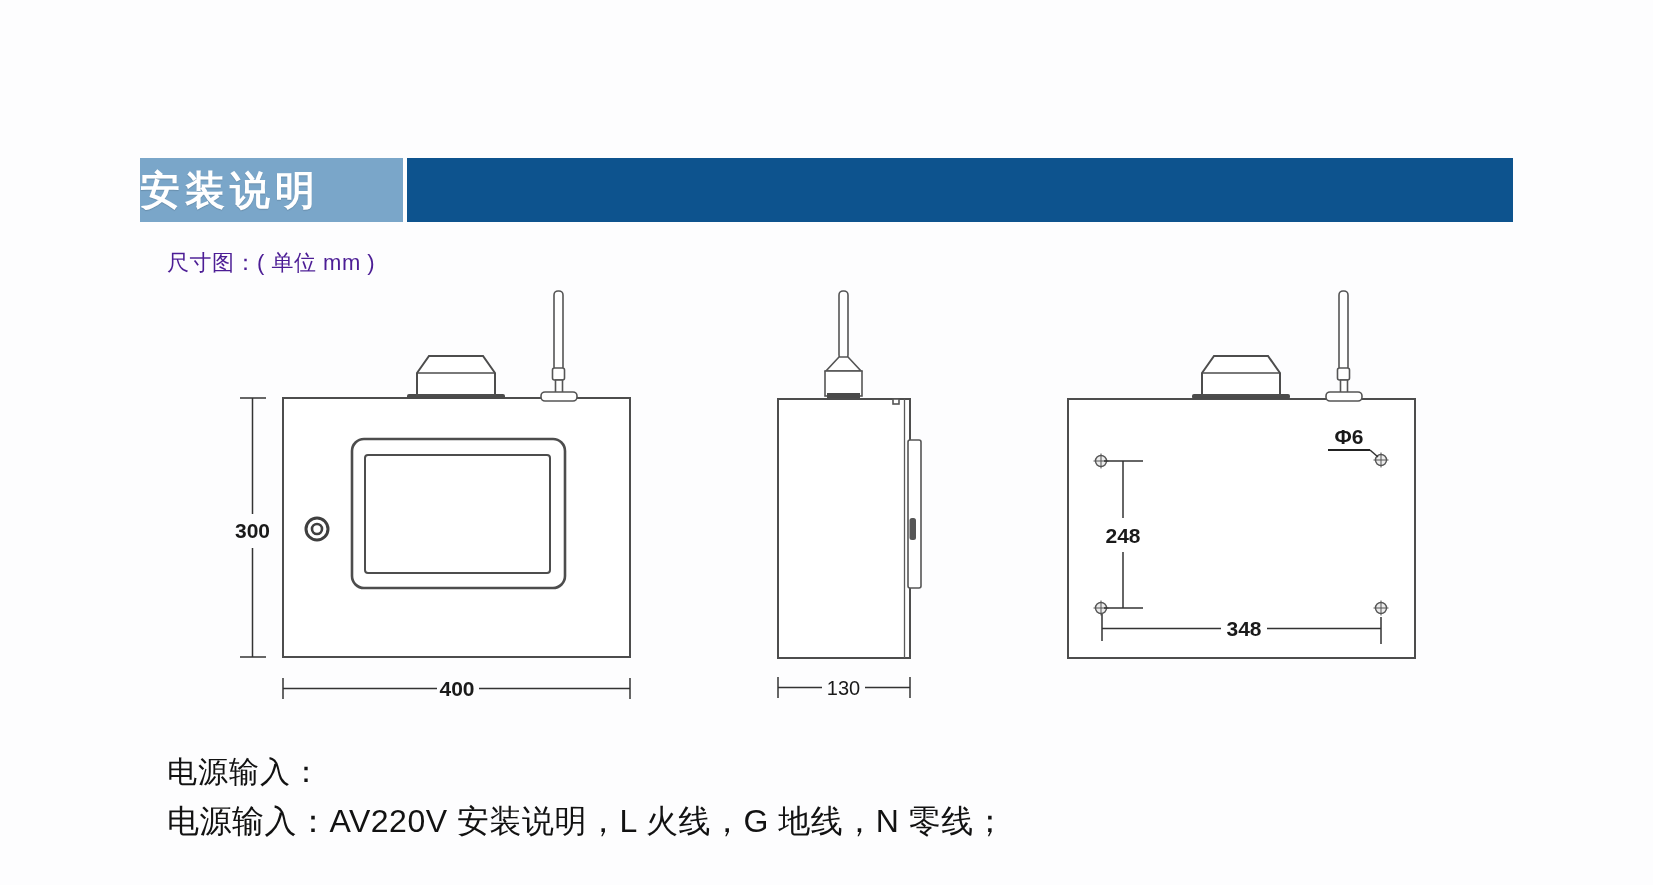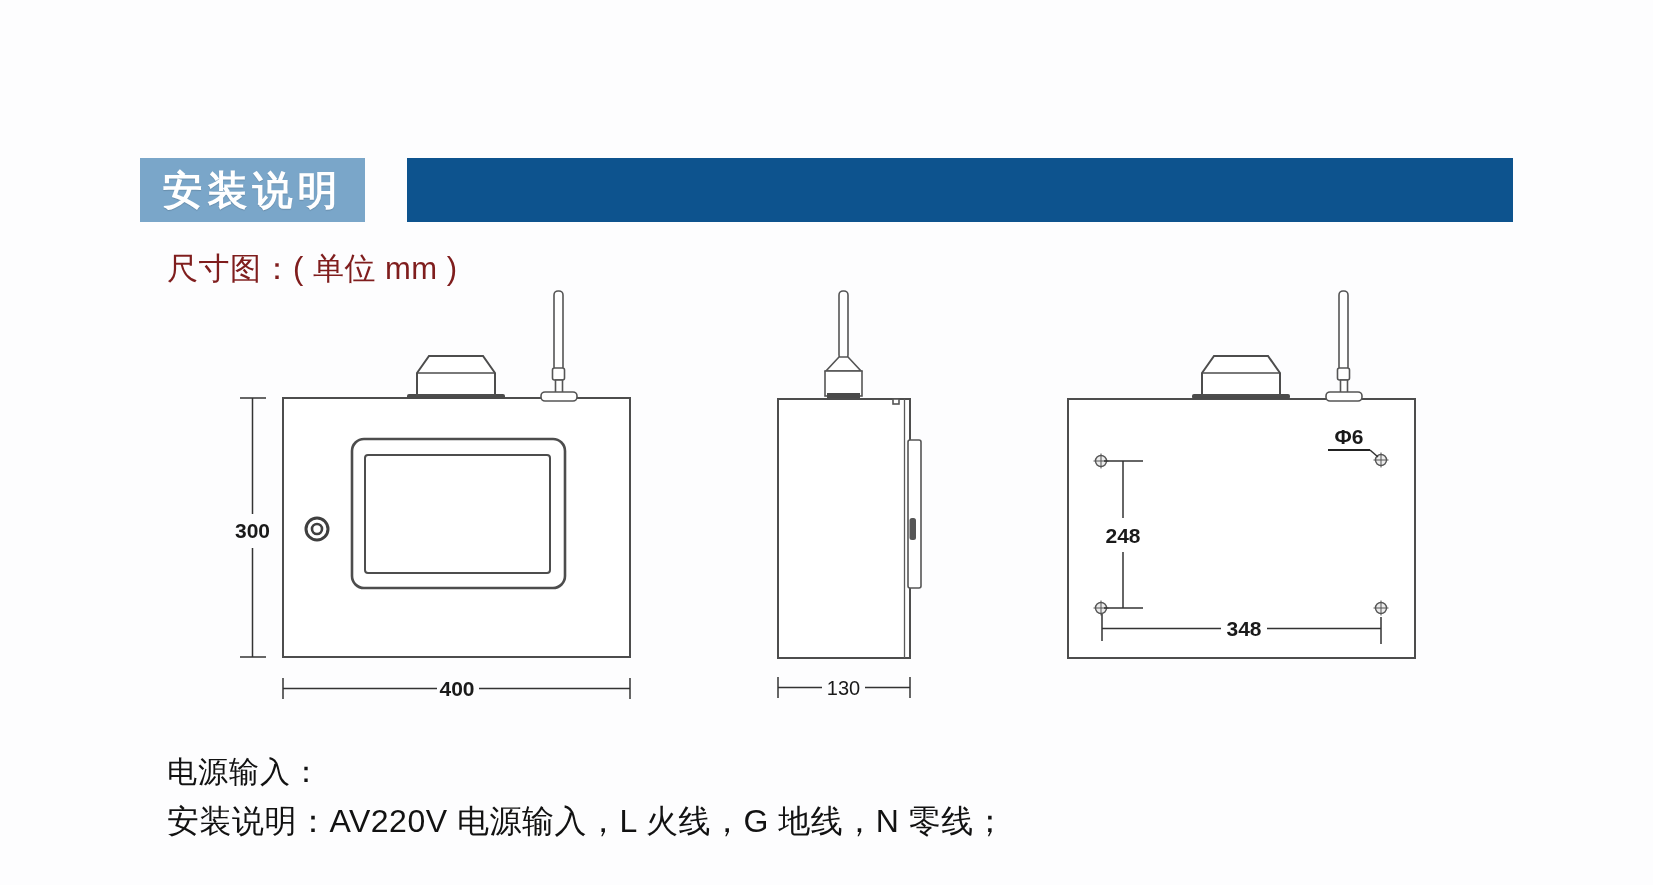--- a/index.html
+++ b/index.html
@@ -5,36 +5,36 @@
   html,body{margin:0;padding:0;background:#ffffff;}
   .page{
     position:relative;
     width:1653px;height:885px;
     background:#fdfdfe;
     font-family:"Liberation Sans","DejaVu Sans",sans-serif;
     overflow:hidden;
     color:#111;
   }
   .title-box{
-    position:absolute;left:140px;top:158px;width:225px;height:64px;
+    position:absolute;left:140px;top:158px;width:263px;height:64px;
     background:var(--accent-light,#7aa6c9);
-    display:flex;align-items:center;justify-content:center;
+    display:flex;align-items:center;justify-content:flex-start;
   }
   .title-box span{
     color:#ffffff;font-size:40px;font-weight:bold;letter-spacing:5px;
     text-shadow:0 1px 1px rgba(0,0,0,0.15);
     white-space:nowrap;
   }
   .title-bar{
     position:absolute;left:407px;top:158px;width:1106px;height:64px;
     background:var(--accent-dark,#0d538e);
   }
   .dim-note{
     position:absolute;left:167px;top:248px;
-    font-size:31px;color:#7f1d1d;letter-spacing:0.5px;white-space:nowrap;
+    font-size:22px;color:#4c1d95;letter-spacing:0.5px;white-space:nowrap;
   }
   .drawing-svg{position:absolute;left:0;top:0;}
   .wiring-heading{
     position:absolute;left:167px;top:752px;
     font-size:30px;color:#121212;letter-spacing:1px;white-space:nowrap;
   }
   .wiring-line{
     position:absolute;left:167px;top:800px;
     font-size:32px;color:#121212;letter-spacing:0.5px;white-space:nowrap;
   }
@@ -189,15 +189,15 @@
         <line class="dimline" x1="1102" y1="628.5" x2="1221" y2="628.5"></line>
         <line class="dimline" x1="1267" y1="628.5" x2="1381" y2="628.5"></line>
         <line class="dimline" x1="1102" y1="614" x2="1102" y2="641"></line>
         <line class="dimline" x1="1381" y1="617" x2="1381" y2="644"></line>
         <text class="dimtext" x="1244" y="636" text-anchor="middle">348</text>
       </g>
     </g>
   </svg>
 
   <div class="wiring-heading">电源输入：</div>
-  <div class="wiring-line">安装说明：AV220V 电源输入，L 火线，G 地线，N 零线；</div>
+  <div class="wiring-line">电源输入：AV220V 安装说明，L 火线，G 地线，N 零线；</div>
 
 </div>
 
 </body></html>

